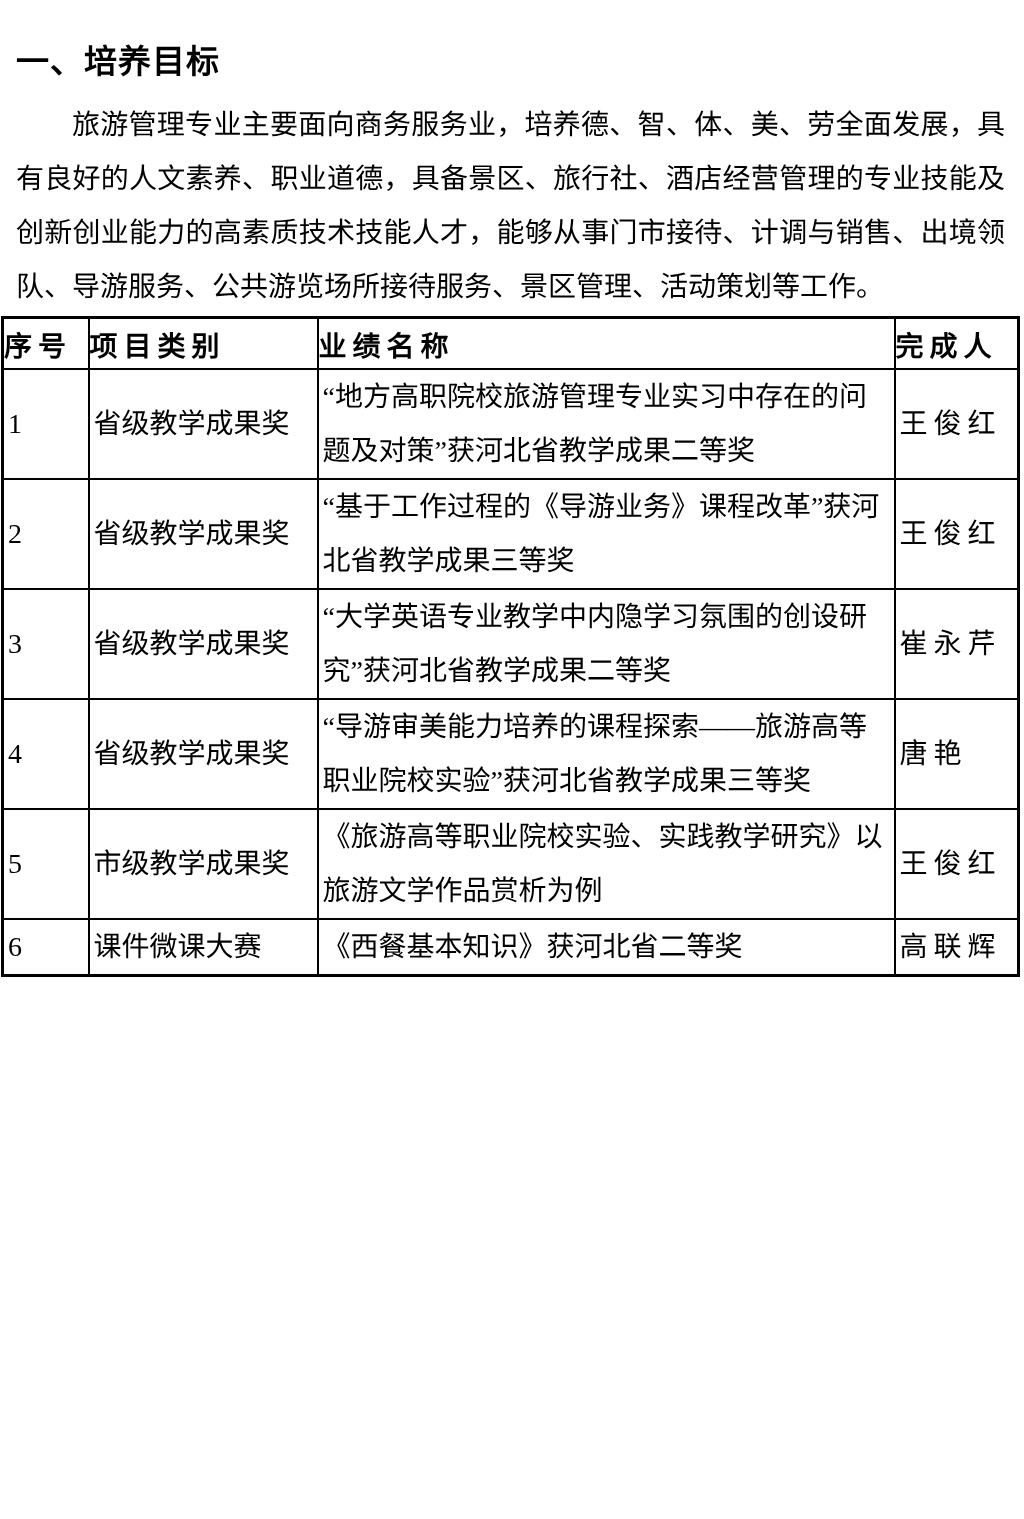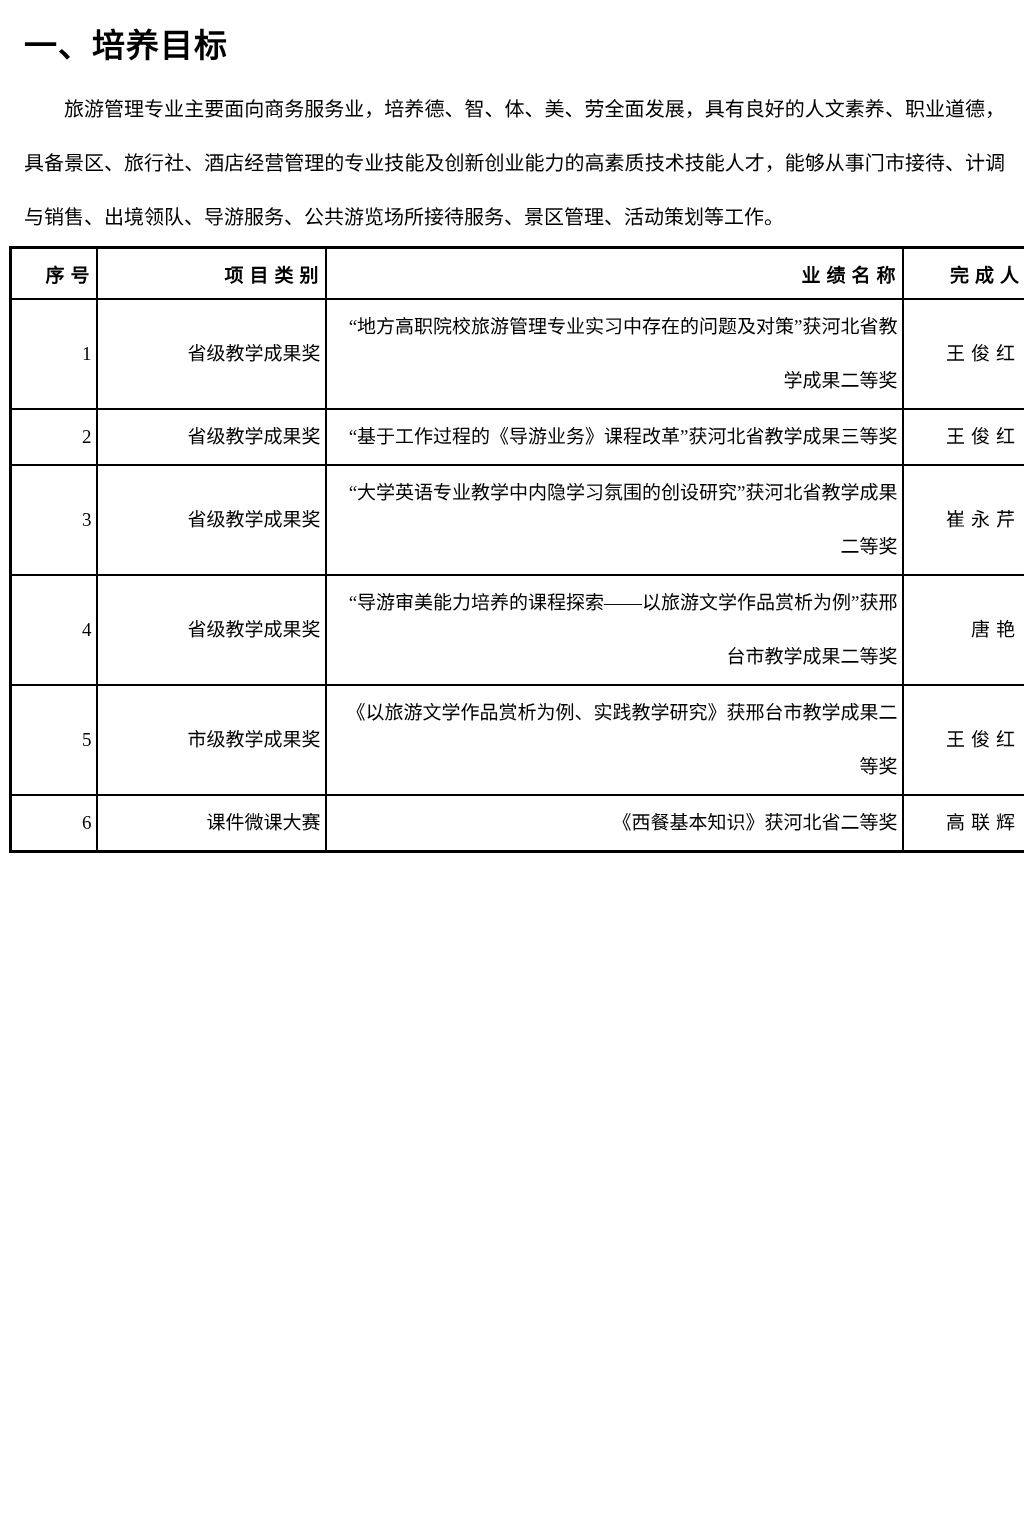--- a/index.html
+++ b/index.html
@@ -6,53 +6,54 @@
     margin: 0; padding: 0;
     background: #ffffff;
     color: #000000;
   }
   body {
     width: 1024px; height: 1519px;
     overflow: hidden;
     font-family: "Liberation Serif", "DejaVu Serif", serif;
   }
   .doc {
-    padding: 26px 19px 0 24px;
+    padding: 26px 19px 0 16px;
     box-sizing: border-box;
     width: 1024px;
+    margin-top: 16px;
   }
   .heading {
     font-family: "Liberation Sans", "DejaVu Sans", sans-serif;
     font-weight: bold;
     font-size: 33px;
     line-height: 40px;
     margin: 0 0 16px 0;
     letter-spacing: 1px;
   }
   .heading.h2 { margin-top: 14px; }
   .para {
-    font-size: 20px;
+    font-size: 28px;
     line-height: 54px;
     text-align: justify;
     text-indent: 2em;
     margin: 0;
     word-break: break-all;
   }
   table.achievements {
     border-collapse: collapse;
     table-layout: fixed;
     width: 1016px;
     margin: 2px auto 0 -15px;
     border: 3px solid #000000;
   }
   table.achievements th,
   table.achievements td {
     border: 2px solid #000000;
-    font-size: 19px;
-    text-align: right;
+    font-size: 28px;
+    text-align: left;
     vertical-align: middle;
     overflow: hidden;
   }
   table.achievements th {
     font-weight: bold;
     height: 49px;
     letter-spacing: 6px;
     padding: 0;
   }
   table.achievements td {
@@ -115,28 +116,28 @@
   <tr>
     <td class="cell-no">3</td>
     <td class="cell-category">省级教学成果奖</td>
     <td class="cell-achievement">“大学英语专业教学中内隐学习氛围的创设研究”获河北省教学成果二等奖</td>
     <td class="cell-person">崔永芹</td>
   </tr>
 
   <tr>
     <td class="cell-no">4</td>
     <td class="cell-category">省级教学成果奖</td>
-    <td class="cell-achievement">“导游审美能力培养的课程探索——以旅游文学作品赏析为例”获邢台市教学成果二等奖</td>
+    <td class="cell-achievement">“导游审美能力培养的课程探索——旅游高等职业院校实验”获河北省教学成果三等奖</td>
     <td class="cell-person">唐艳</td>
   </tr>
 
   <tr>
     <td class="cell-no">5</td>
     <td class="cell-category">市级教学成果奖</td>
-    <td class="cell-achievement">《以旅游文学作品赏析为例、实践教学研究》获邢台市教学成果二等奖</td>
+    <td class="cell-achievement">《旅游高等职业院校实验、实践教学研究》以旅游文学作品赏析为例</td>
     <td class="cell-person">王俊红</td>
   </tr>
 
   <tr>
     <td class="cell-no">6</td>
     <td class="cell-category">课件微课大赛</td>
     <td class="cell-achievement">《西餐基本知识》获河北省二等奖</td>
     <td class="cell-person">高联辉</td>
   </tr>
 </tbody>

